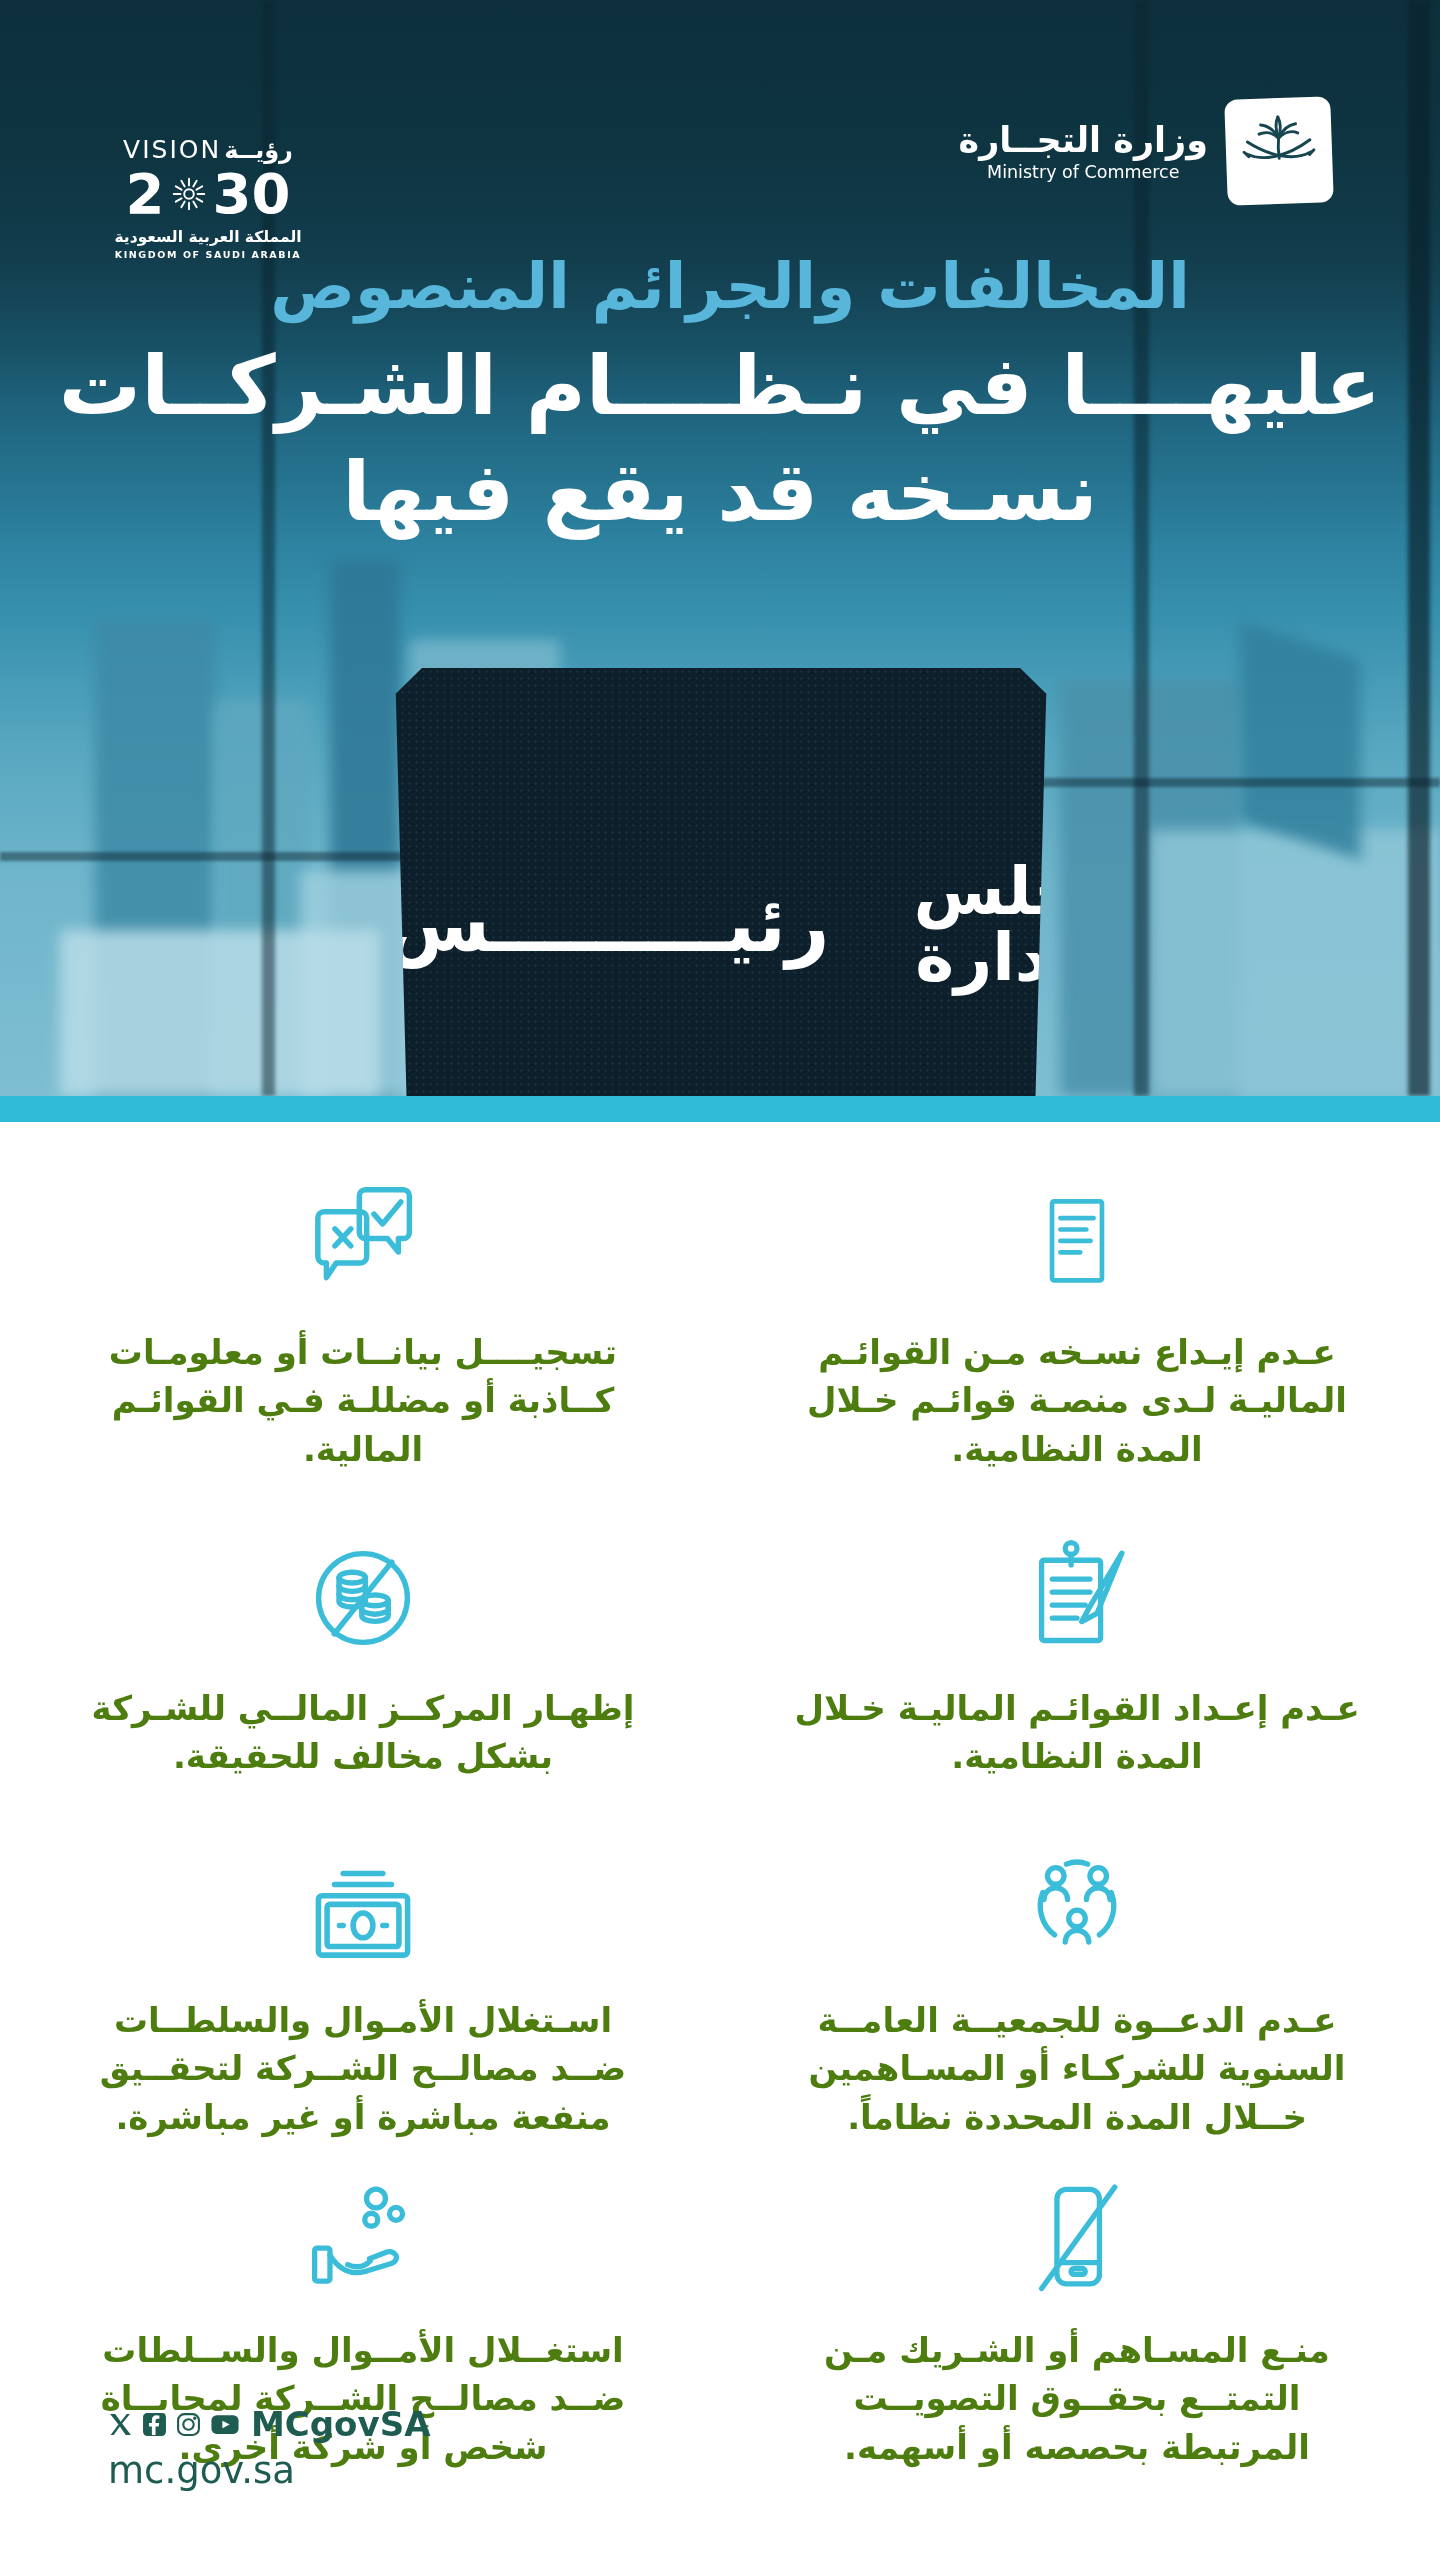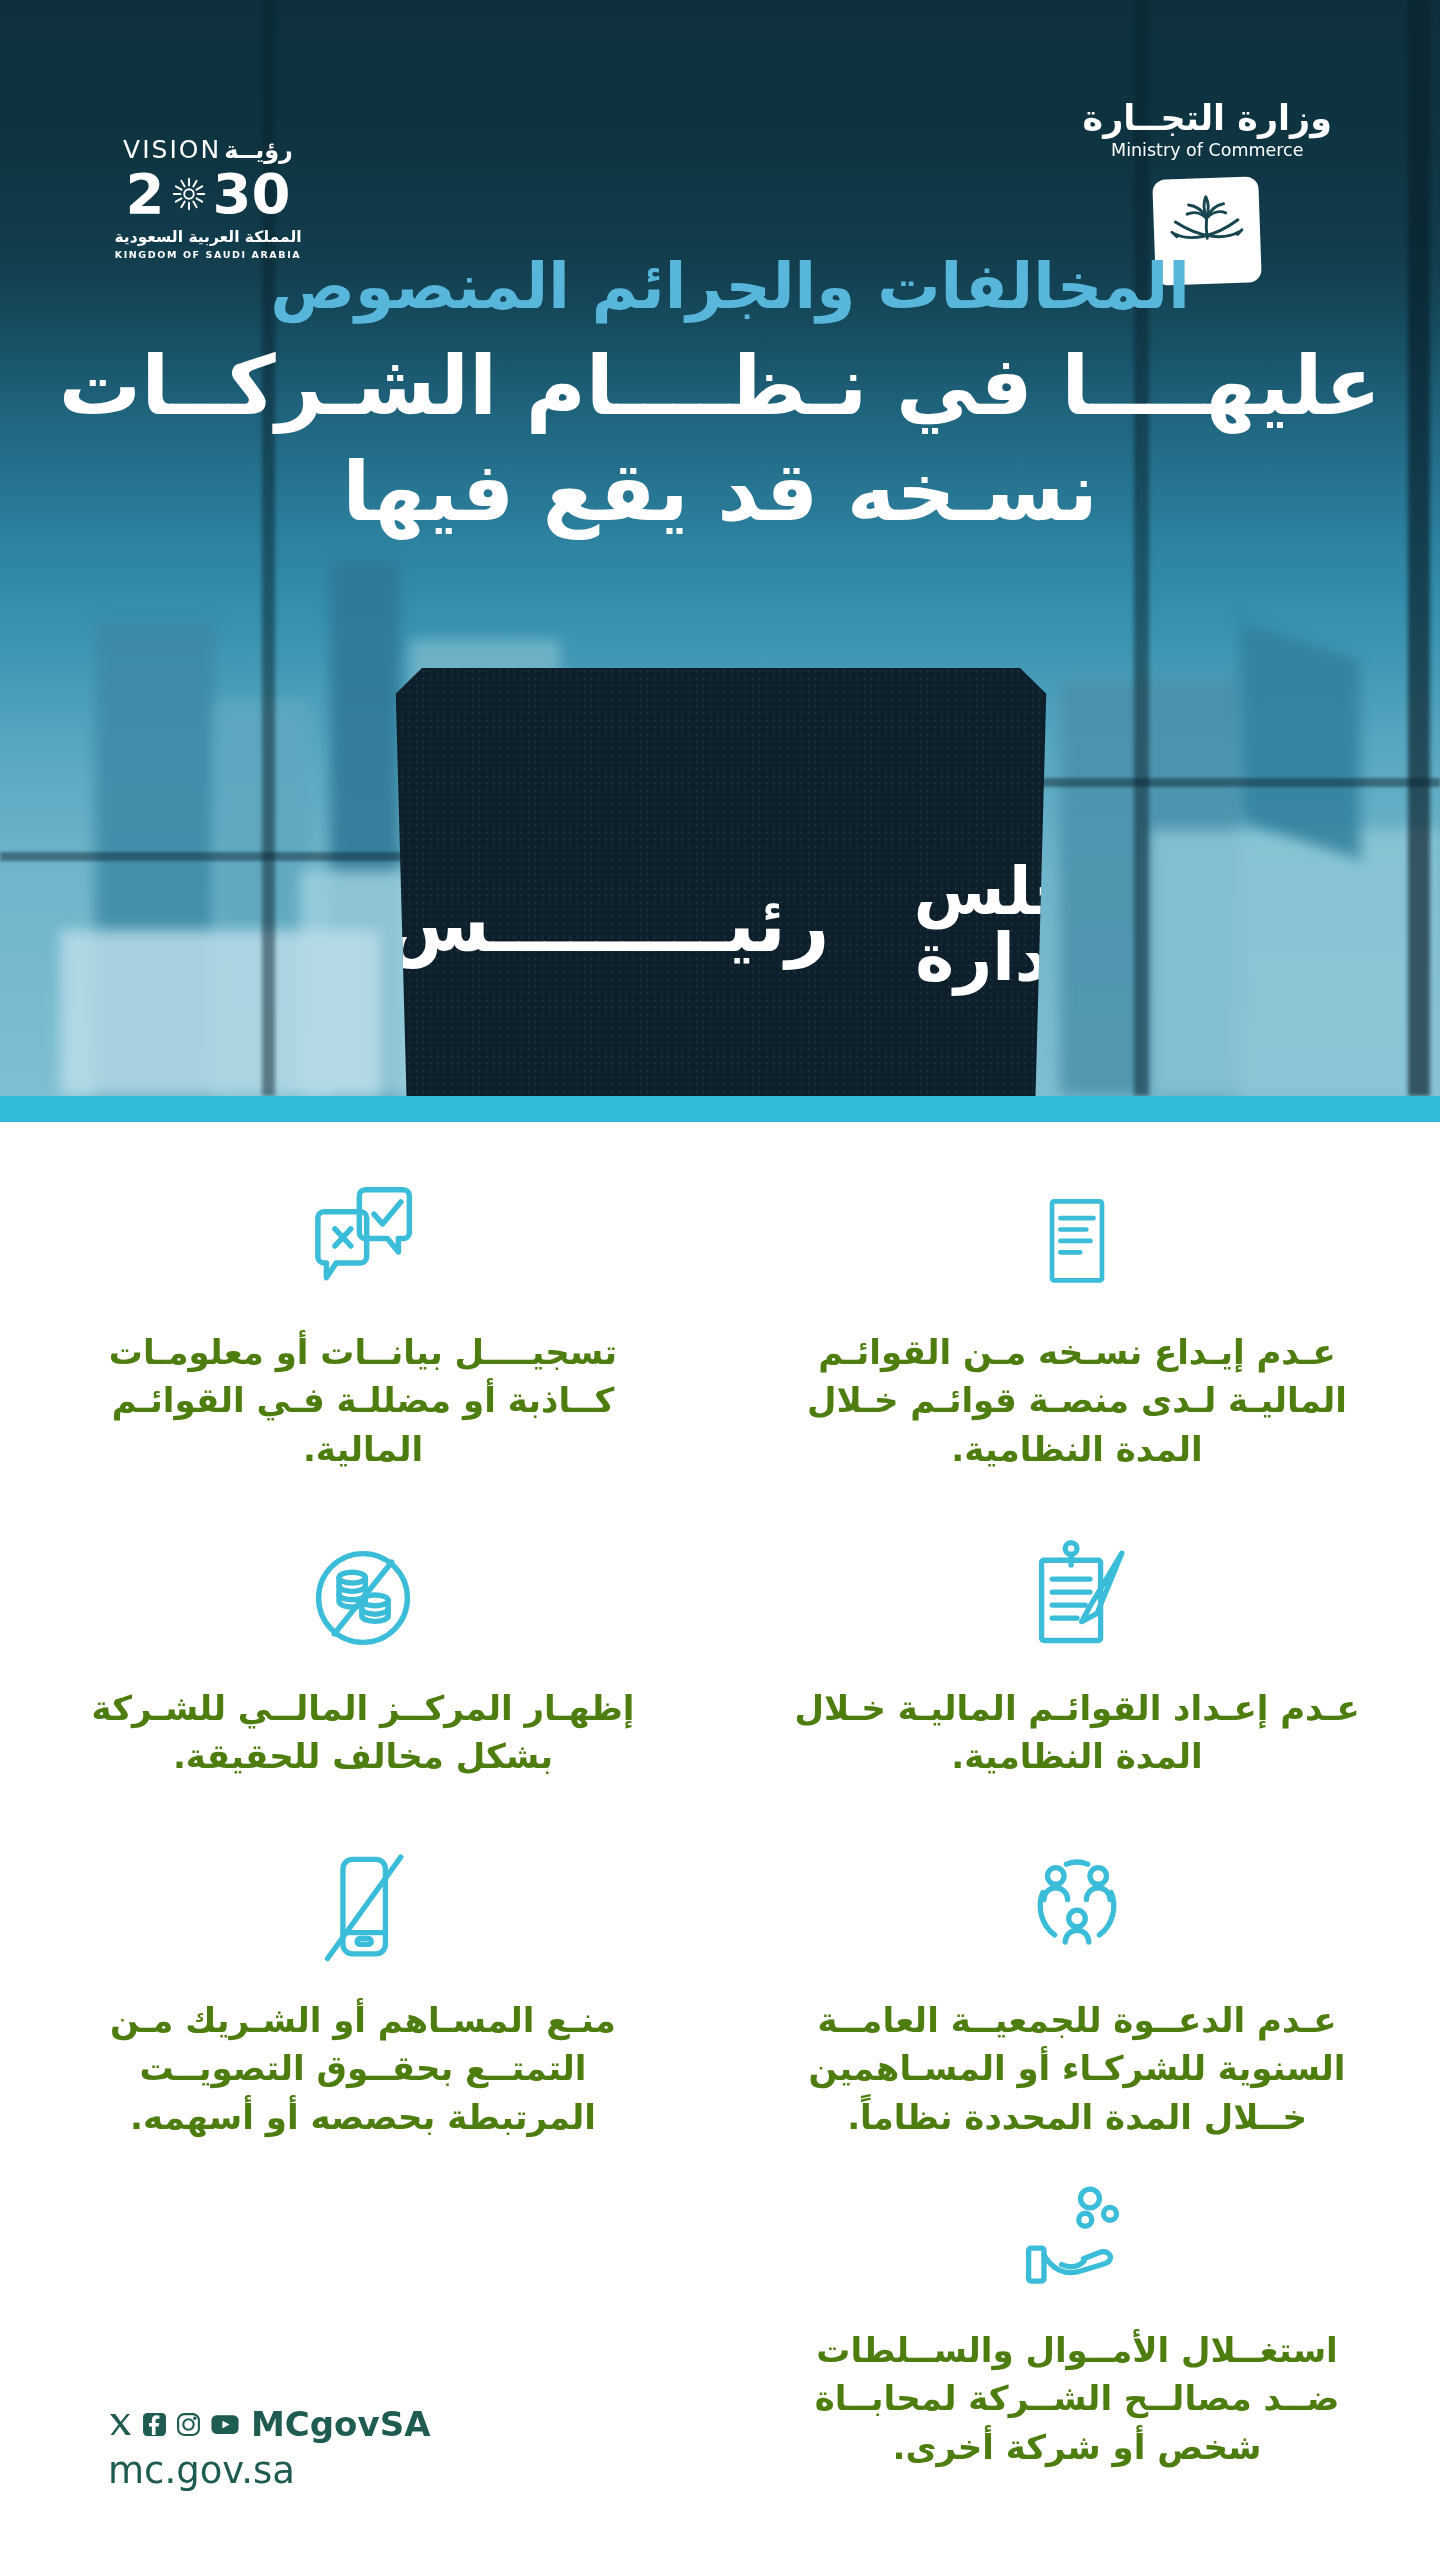--- a/index.html
+++ b/index.html
@@ -37,21 +37,21 @@
   .photo-shade{position:absolute;inset:0;
     background:linear-gradient(180deg,rgba(10,40,52,.55) 0%,rgba(10,40,52,.35) 22%,rgba(10,40,52,.08) 36%,rgba(10,40,52,0) 50%);}
   
   .vision{position:absolute;left:98px;top:104px;color:#fff;width:220px;text-align:center;}
   .v-line1{display:flex;justify-content:center;align-items:baseline;gap:3px;}
   .v-vision{font-size:25px;letter-spacing:2px;font-weight:400;}
   .v-roya{font-size:24px;font-weight:700;margin-top:32px;}
   .v-year{display:flex;justify-content:center;align-items:center;gap:2px;font-size:56px;font-weight:800;line-height:1;margin-top:2px;}
   .v-kingdom-ar{font-size:15.5px;margin-top:6px;font-weight:700;}
   .v-kingdom-en{font-size:9.5px;letter-spacing:1.6px;margin-top:3px;font-weight:700;}
-  .ministry{position:absolute;right:108px;top:98px;display:flex;align-items:center;gap:18px;color:#fff;flex-direction:column;}
+  .ministry{position:absolute;right:108px;top:98px;display:flex;align-items:center;gap:18px;color:#fff;}
   .ministry-text{text-align:center;}
   .m-ar{font-size:35px;font-weight:700;}
   .m-en{font-size:17.5px;font-weight:400;margin-top:2px;}
   .m-emblem{width:106px;height:106px;background:#fff;border-radius:13px;transform:rotate(-2deg);
     display:flex;align-items:center;justify-content:center;}
   
   .titles{position:absolute;left:0;top:248px;width:1440px;text-align:center;color:#fff;}
   .t1{font-size:63px;font-weight:800;color:#57b6da;line-height:1.25;padding-left:20px;}
   .t2{font-size:82px;font-weight:700;line-height:1.3;margin-top:6px;}
   .t3{font-size:82px;font-weight:700;line-height:1.3;}
@@ -260,20 +260,36 @@
           <path d="M41 12 a24 24 0 0 1 18 0"></path>
           <path d="M21 36 a31 31 0 0 0 10 36"></path>
           <path d="M79 36 a31 31 0 0 1 -10 36"></path>
         </svg>
       </div>
       <p class="item-text">عـدم الدعــوة للجمعيــة العامــة
 السنوية للشركـاء أو المسـاهمين
 خــلال المدة المحددة نظاماً.</p>
     </div>
 
+    <div class="item">
+      <div class="item-icon">
+        <svg width="126" height="104" viewBox="0 0 100 84">
+          <line x1="34" y1="6" x2="66" y2="6"></line>
+          <line x1="27" y1="15" x2="73" y2="15"></line>
+          <rect x="14" y="24" width="72" height="48" rx="3"></rect>
+          <rect x="21" y="31" width="58" height="34" rx="2"></rect>
+          <ellipse cx="50" cy="48" rx="8" ry="10"></ellipse>
+          <line x1="31" y1="48" x2="34" y2="48"></line>
+          <line x1="66" y1="48" x2="69" y2="48"></line>
+        </svg>
+      </div>
+      <p class="item-text">اسـتغلال الأمـوال والسلطــات
+ضــد مصالــح الشــركة لتحقــيق
+منفعة مباشرة أو غير مباشرة.</p>
+    </div>
 
     <div class="item">
       <div class="item-icon">
         <svg width="118" height="122" viewBox="0 0 100 100">
           <rect x="33" y="8" width="36" height="80" rx="8"></rect>
           <line x1="33" y1="70" x2="69" y2="70"></line>
           <rect x="45" y="75" width="12" height="5" rx="2.5"></rect>
           <line x1="82" y1="6" x2="20" y2="92"></line>
         </svg>
       </div>

